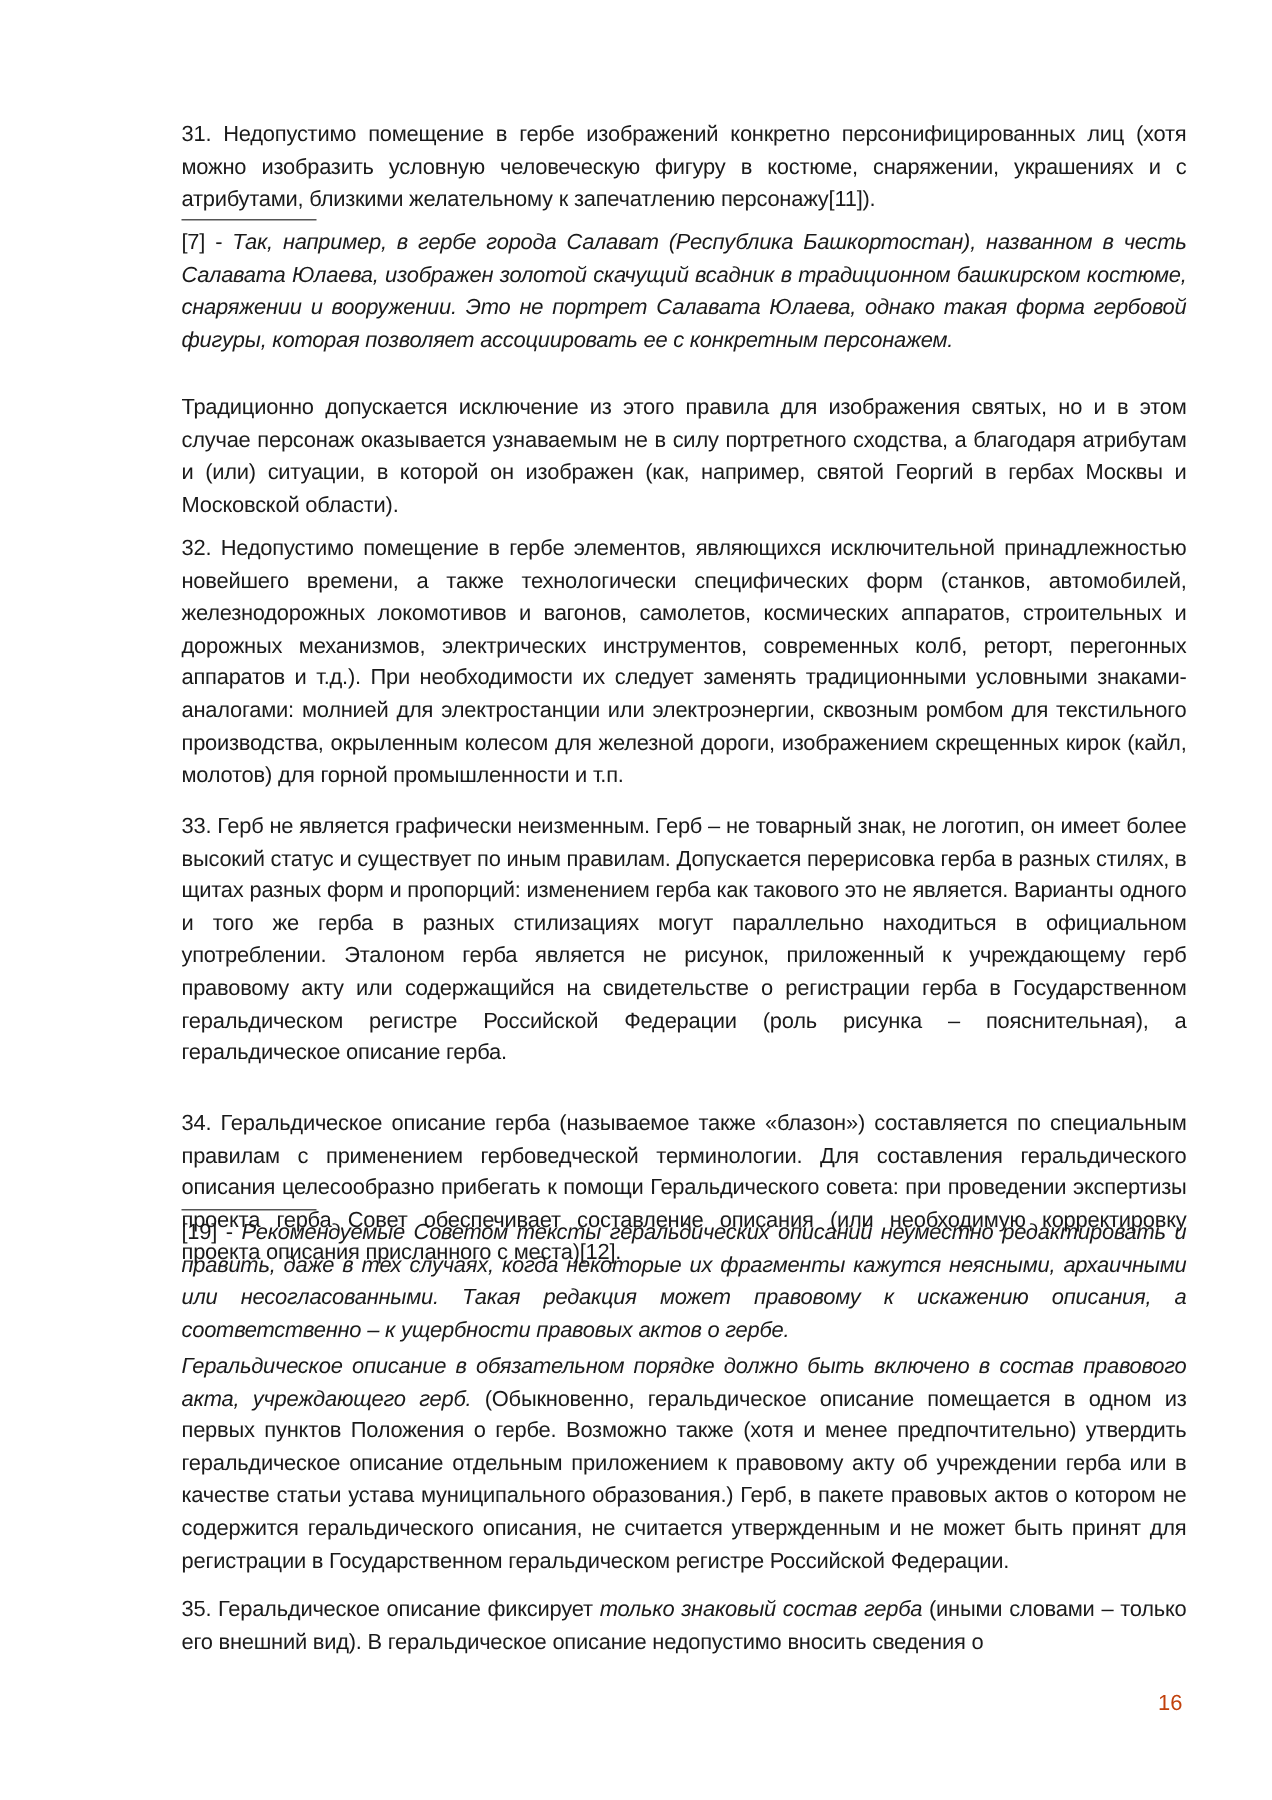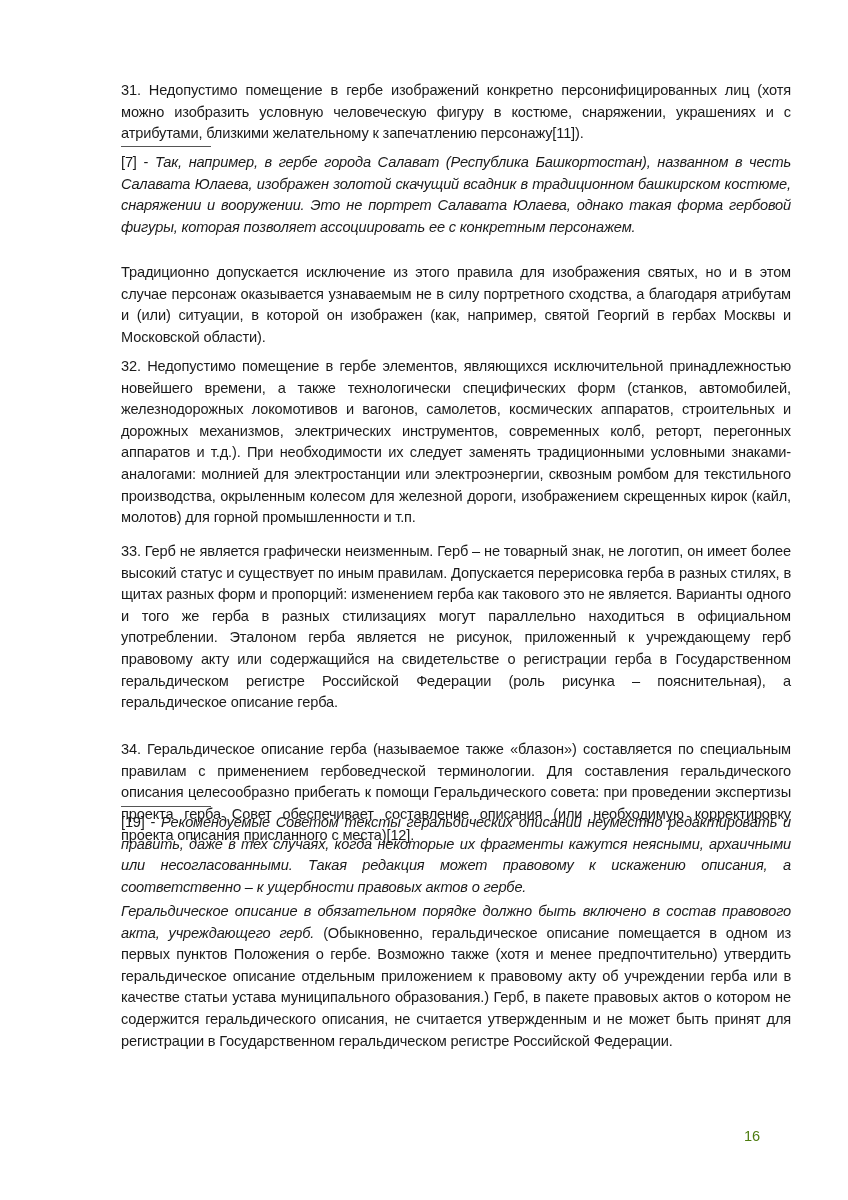--- a/index.html
+++ b/index.html
@@ -9,21 +9,21 @@
     font-family: "Liberation Sans", sans-serif; color: #1a1a1a;
   }
   .text-block {
     position: absolute; left: 121px; width: 670px;
     font-size: 14.6px; line-height: 21.6px; text-align: justify;
     font-stretch: condensed; letter-spacing: -0.15px;
   }
   .text-block p { margin: 0; }
   .it { font-style: italic; margin-top: 20px; }
   .rule { position: absolute; left: 121px; width: 90px; height: 0; border-top: 1px solid #555; }
-  .page-number { position: absolute; left: 744px; top: 1128px; font-size: 14.6px; font-family: "Liberation Sans", sans-serif; color: #4d7c0f; }
+  .page-number { position: absolute; left: 772px; top: 1128px; font-size: 14.6px; font-family: "Liberation Sans", sans-serif; color: #c2410c; }
 </style>
 </head>
 <body>
 
 <div class="page">
 
   <div class="text-block" style="top:80px;">
     <p>31. Недопустимо помещение в гербе изображений конкретно персонифицированных лиц (хотя можно изобразить условную человеческую фигуру в костюме, снаряжении, украшениях и с атрибутами, близкими желательному к запечатлению персонажу[11]).</p>
   </div>
 
@@ -52,15 +52,18 @@
   <div class="rule" style="top:806px;"></div>
 
   <div class="text-block" style="top:812px;">
     <p><span>[19] - </span><span class="it">Рекомендуемые Советом тексты геральдических описаний неуместно редактировать и править, даже в тех случаях, когда некоторые их фрагменты кажутся неясными, архаичными или несогласованными. Такая редакция может правовому к искажению описания, а соответственно – к ущербности правовых актов о гербе.</span></p>
   </div>
 
   <div class="text-block" style="top:901px;">
     <p><span class="it">Геральдическое описание в обязательном порядке должно быть включено в состав правового акта, учреждающего герб.</span><span> (Обыкновенно, геральдическое описание помещается в одном из первых пунктов Положения о гербе. Возможно также (хотя и менее предпочтительно) утвердить геральдическое описание отдельным приложением к правовому акту об учреждении герба или в качестве статьи устава муниципального образования.) Герб, в пакете правовых актов о котором не содержится геральдического описания, не считается утвержденным и не может быть принят для регистрации в Государственном геральдическом регистре Российской Федерации.</span></p>
   </div>
 
+  <div class="text-block" style="top:1063px;">
+    <p><span>35. Геральдическое описание фиксирует </span><span class="it">только знаковый состав герба</span><span> (иными словами – только его внешний вид). В геральдическое описание недопустимо вносить сведения о</span></p>
+  </div>
 
   <div class="page-number">16</div>
 </div>
 
 </body></html>

